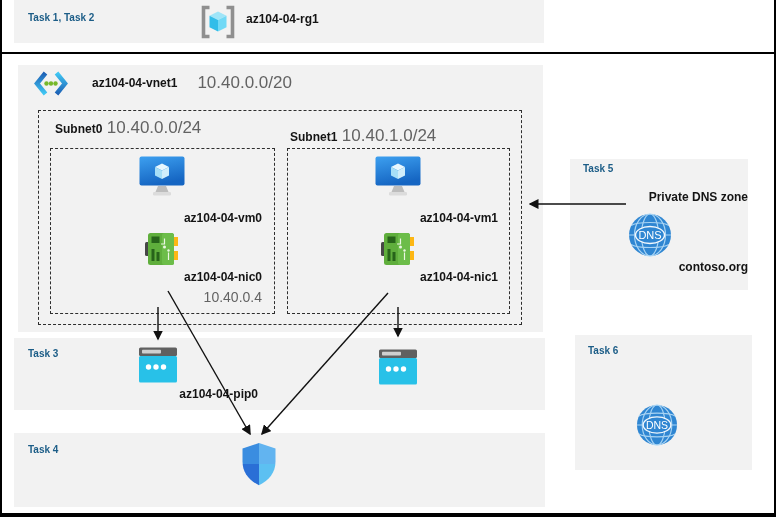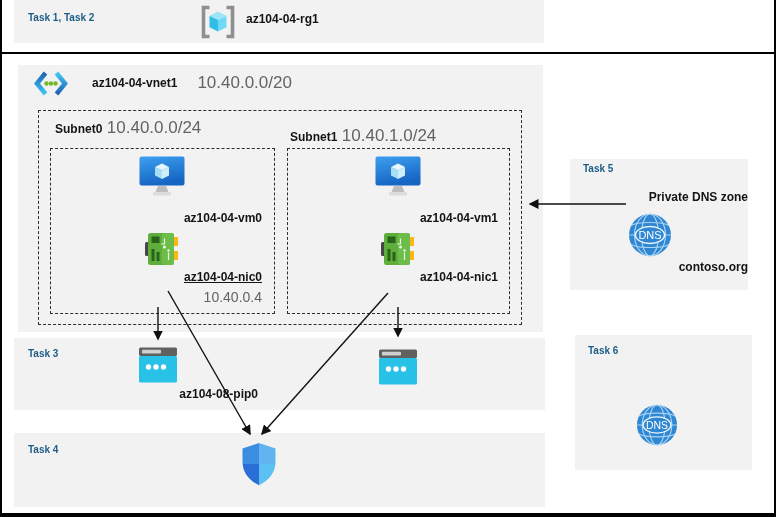--- a/index.html
+++ b/index.html
@@ -95,21 +95,21 @@
       <rect x="3" y="0" width="26" height="32" rx="2.5" fill="#5fae3c"></rect>
       <rect x="17" y="0" width="12" height="32" rx="2.5" fill="#6cbd49"></rect>
       <rect x="6.5" y="3.5" width="8" height="6.5" fill="#27641a"></rect>
       <rect x="6.5" y="16" width="3" height="12" fill="#27641a"></rect>
       <rect x="11.5" y="19" width="3" height="9" fill="#27641a"></rect>
       <path d="M19.5,5.5 v5.5 h-3.5" stroke="#eaf6e2" stroke-width="1.2" fill="none"></path>
       <circle cx="19.5" cy="14" r="1.5" fill="#eaf6e2"></circle>
       <path d="M23.5,27 v-7.5" stroke="#eaf6e2" stroke-width="1.2" fill="none"></path>
       <circle cx="23.5" cy="17.5" r="1.2" fill="#eaf6e2"></circle>
     </svg>
-    <div class="abs name center" style="left:44px;top:205px;width:200px;text-decoration:underline;">az104-04-nic0</div>
+    <div class="abs name center" style="left:44px;top:205px;width:200px;">az104-04-nic0</div>
     <div class="abs dim center" style="left:44px;top:224px;width:200px;font-size:14px;">10.40.0.4</div>
 
     <div class="abs" style="left:272px;top:61px;">
       <span class="name">Subnet1</span>
       <span class="dim">10.40.1.0/24</span>
     </div>
     <div class="abs dashed" style="left:269px;top:83px;width:221px;height:164px;"></div>
 
     <svg class="abs" style="left:357px;top:91px;" width="46" height="42" viewBox="0 0 46 42">
       <rect x="0.5" y="0.5" width="45" height="29" rx="2" fill="url(#gvm)"></rect>
@@ -142,21 +142,21 @@
     <div class="abs task" style="left:14px;top:10px;">Task 3</div>
 
     <svg class="abs" style="left:124px;top:9px;" width="40" height="36" viewBox="0 0 40 36">
       <rect x="1" y="0.5" width="38" height="8.5" rx="1.5" fill="#606060"></rect>
       <rect x="4" y="2.8" width="19" height="3.8" rx="0.8" fill="#cfcfcf"></rect>
       <rect x="1" y="9" width="38" height="26.5" rx="1.5" fill="#28c1e8"></rect>
       <circle cx="10.5" cy="20" r="2.7" fill="#fff"></circle>
         <circle cx="18" cy="20" r="2.7" fill="#fff"></circle>
         <circle cx="25.5" cy="20" r="2.7" fill="#fff"></circle>
     </svg>
-    <div class="abs name center" style="left:44px;top:49px;width:200px;">az104-08-pip0</div>
+    <div class="abs name center" style="left:44px;top:49px;width:200px;">az104-04-pip0</div>
 
     <svg class="abs" style="left:364px;top:11px;" width="40" height="36" viewBox="0 0 40 36">
       <rect x="1" y="0.5" width="38" height="8.5" rx="1.5" fill="#606060"></rect>
       <rect x="4" y="2.8" width="19" height="3.8" rx="0.8" fill="#cfcfcf"></rect>
       <rect x="1" y="9" width="38" height="26.5" rx="1.5" fill="#28c1e8"></rect>
       <circle cx="10.5" cy="20" r="2.7" fill="#fff"></circle>
         <circle cx="18" cy="20" r="2.7" fill="#fff"></circle>
         <circle cx="25.5" cy="20" r="2.7" fill="#fff"></circle>
     </svg>
   </div>

